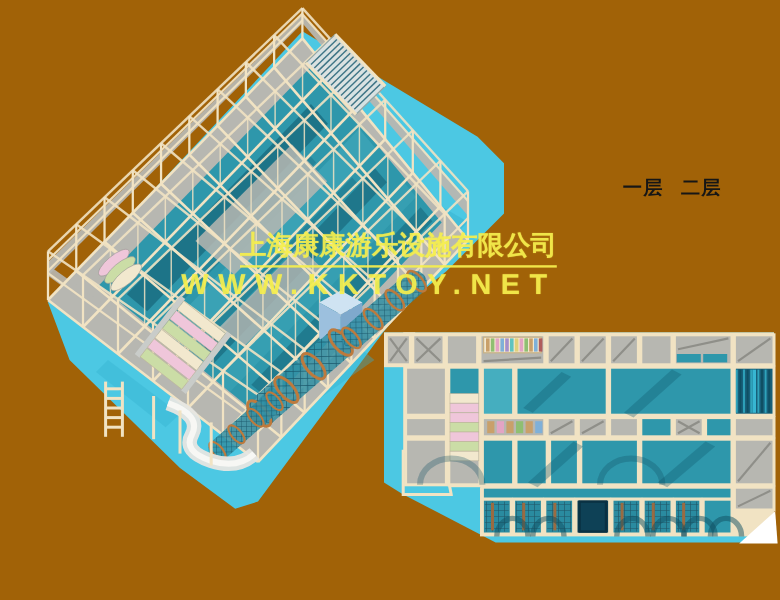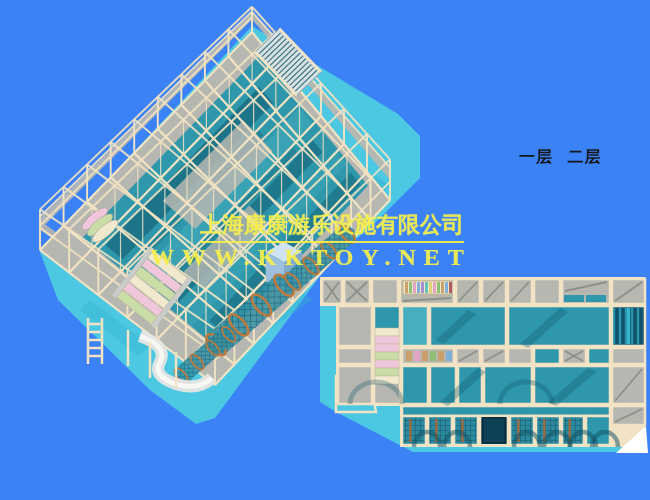--- a/index.html
+++ b/index.html
@@ -1,28 +1,28 @@
 <!DOCTYPE html>
 <html><head>
 <meta charset="utf-8">
 <style>
   html,body{margin:0;padding:0;}
   body{width:650px;height:500px;background:#ffffff;font-family:"Liberation Sans",sans-serif;overflow:hidden;}
-  .stage{position:relative;width:650px;height:500px;background:#3b82f6;}
+  .stage{position:relative;width:650px;height:500px;background:#a16207;}
   .stage svg{position:absolute;left:0;top:0;display:block;}
   .floor-labels{
     position:absolute;left:519px;top:147px;
     font-size:16px;font-weight:600;color:#161616;letter-spacing:1px;
     font-family:"Liberation Sans",sans-serif;white-space:nowrap;
   }
   .floor-labels span + span{margin-left:9px;}
   .watermark{
-    position:absolute;left:150px;top:210px;width:314px;
+    position:absolute;left:150px;top:190px;width:314px;
     text-align:right;color:#f6ef4d;opacity:0.93;
-    font-family:Liberation Serif, serif;white-space:nowrap;
+    font-family:Liberation Sans, sans-serif;white-space:nowrap;
     pointer-events:none;
   }
   .watermark .wm1{
     display:inline-block;font-size:22px;font-weight:bold;letter-spacing:0px;
     border-bottom:2px solid #f6ef4d;padding-bottom:1px;
     text-shadow:0 0 1px rgba(246,239,77,.6);
   }
   .watermark .wm2{
     font-size:24px;font-weight:bold;letter-spacing:8px;margin-top:1px;
     text-shadow:0 0 1px rgba(246,239,77,.6);

